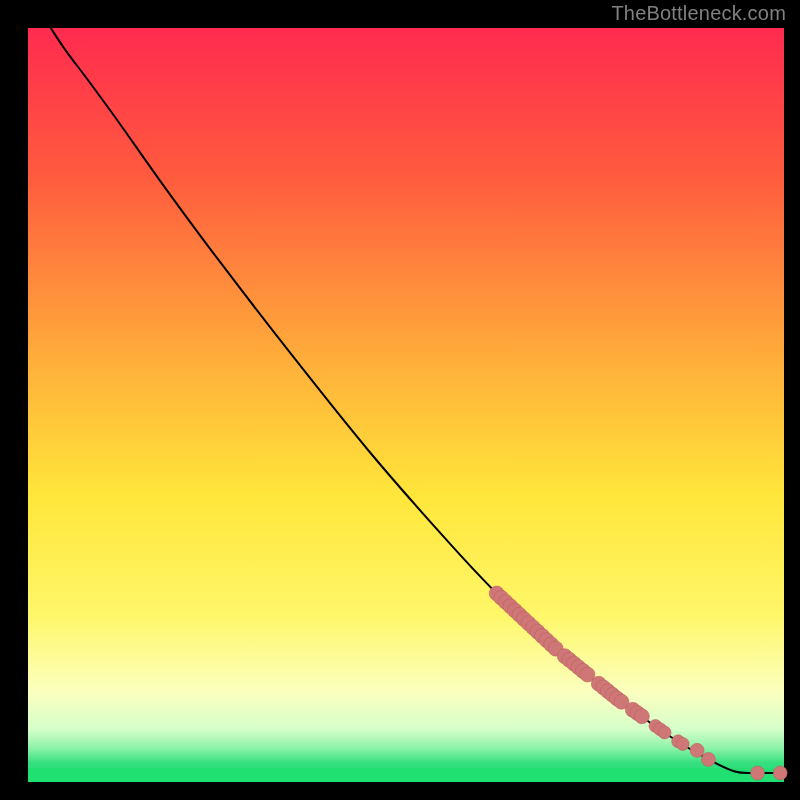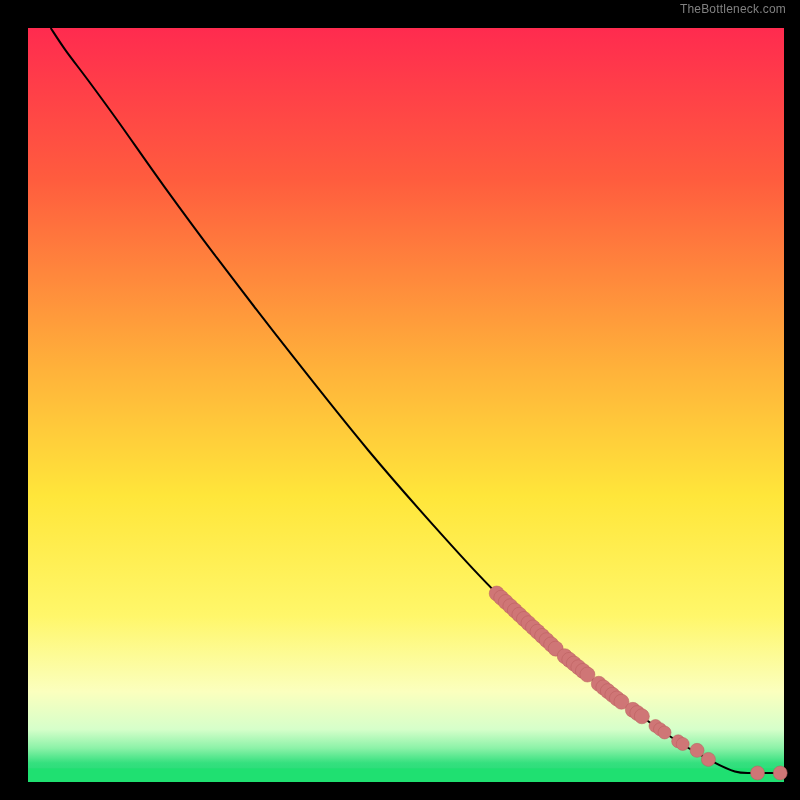--- a/index.html
+++ b/index.html
@@ -14,21 +14,21 @@
   .stage {
     position: relative;
     width: 800px;
     height: 800px;
   }
   .attribution {
     position: absolute;
     top: 2px;
     right: 14px;
     color: #808080;
-    font-size: 12px;
+    font-size: 20px;
     font-weight: 400;
     letter-spacing: 0.2px;
   }
   svg.plot {
     position: absolute;
     left: 0;
     top: 0;
   }
 </style>
 </head>

